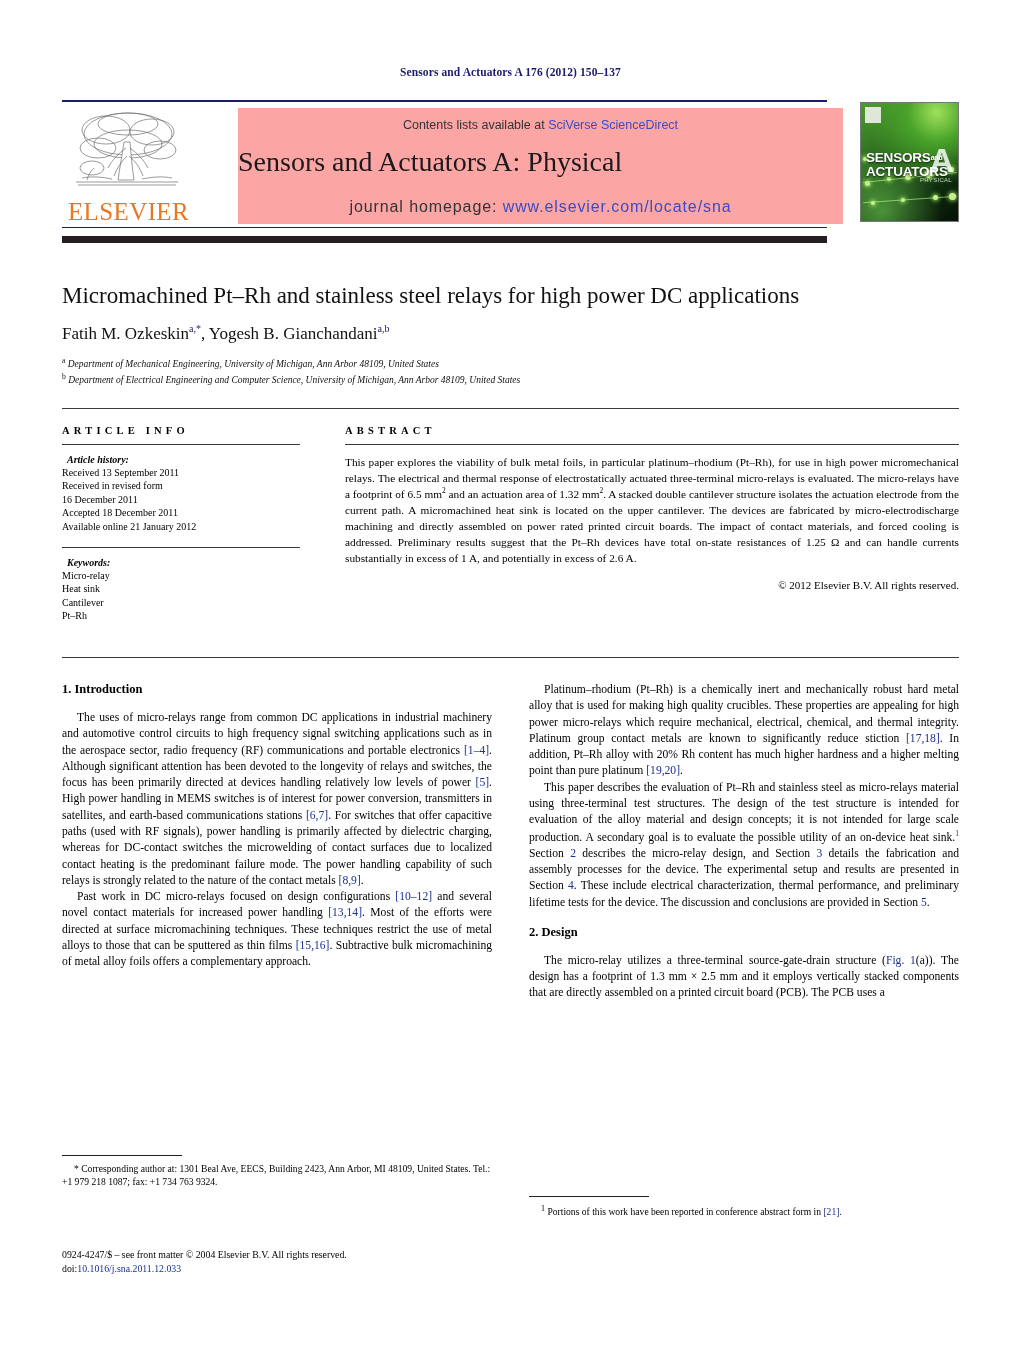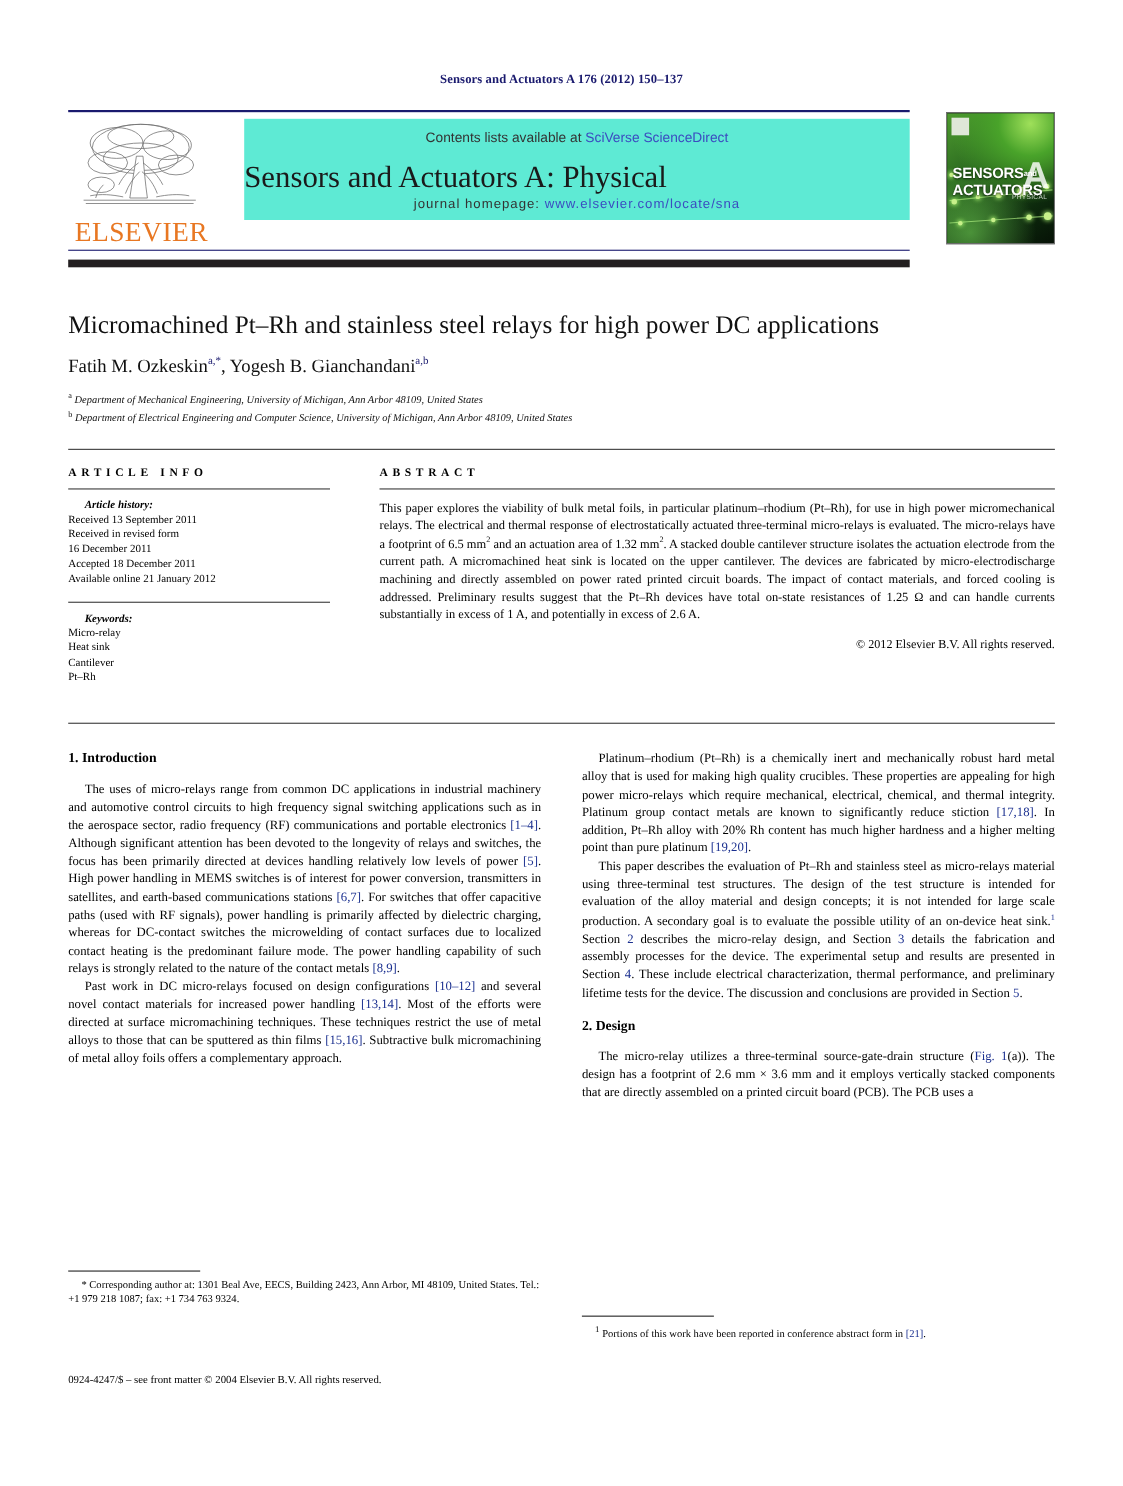--- a/index.html
+++ b/index.html
@@ -71,24 +71,24 @@
     width: 133px;
     text-align: center;
     font-family: "Liberation Serif", serif;
     font-size: 25px;
     letter-spacing: 0.4px;
     color: #e87722;
   }
   .masthead-center {
     position: absolute;
     top: 8px;
-    left: 160px;
+    left: 176px;
     width: 605px;
-    height: 92px;
-    background: #5eead4;
+    height: 116px;
+    background: #fca5a5;
   }
   .contents-line {
     position: absolute;
     top: 10px;
     left: 0;
     width: 605px;
     text-align: center;
     font-family: "Liberation Sans", sans-serif;
     font-size: 12.5px;
     color: #333333;
@@ -106,21 +106,21 @@
     font-size: 28px;
     color: #1a1a1a;
   }
   .homepage-line {
     position: absolute;
     bottom: 8px;
     left: 0;
     width: 605px;
     text-align: center;
     font-family: "Liberation Sans", sans-serif;
-    font-size: 12px;
+    font-size: 16px;
     letter-spacing: 0.9px;
     color: #333333;
   }
   .homepage-line .hp-url {
     color: #3b4cc0;
   }
   .cover-thumb {
     position: absolute;
     top: 2px;
     right: 0;
@@ -291,21 +291,21 @@
   .thin-rule {
     height: 1px;
     background: #3a3a3a;
     margin: 0 0 9px 0;
   }
   .info-sub {
     font-family: "Liberation Serif", serif;
     font-style: italic;
     font-weight: bold;
     font-size: 10px;
-    margin: 0 0 1px 15px;
+    margin: 0 0 1px 5px;
   }
   .info-line {
     font-family: "Liberation Serif", serif;
     font-size: 10px;
     line-height: 1.34;
   }
   .info-gap {
     height: 14px;
   }
   .abs-text {
@@ -535,32 +535,33 @@
     <div class="col col-left">
       <h2 class="sec-head">1.  Introduction</h2>
       <p class="body-p"><span>The uses of micro-relays range from common DC applications in industrial machinery and automotive control circuits to high frequency signal switching applications such as in the aerospace sector, radio frequency (RF) communications and portable electronics </span><span class="ref">[1–4]</span><span>. Although significant attention has been devoted to the longevity of relays and switches, the focus has been primarily directed at devices handling relatively low levels of power </span><span class="ref">[5]</span><span>. High power handling in MEMS switches is of interest for power conversion, transmitters in satellites, and earth-based communications stations </span><span class="ref">[6,7]</span><span>. For switches that offer capacitive paths (used with RF signals), power handling is primarily affected by dielectric charging, whereas for DC-contact switches the microwelding of contact surfaces due to localized contact heating is the predominant failure mode. The power handling capability of such relays is strongly related to the nature of the contact metals </span><span class="ref">[8,9]</span><span>.</span></p>
       <p class="body-p"><span>Past work in DC micro-relays focused on design configurations </span><span class="ref">[10–12]</span><span> and several novel contact materials for increased power handling </span><span class="ref">[13,14]</span><span>. Most of the efforts were directed at surface micromachining techniques. These techniques restrict the use of metal alloys to those that can be sputtered as thin films </span><span class="ref">[15,16]</span><span>. Subtractive bulk micromachining of metal alloy foils offers a complementary approach.</span></p>
     </div>
 
     <div class="col col-right">
       <p class="body-p"><span>Platinum–rhodium (Pt–Rh) is a chemically inert and mechanically robust hard metal alloy that is used for making high quality crucibles. These properties are appealing for high power micro-relays which require mechanical, electrical, chemical, and thermal integrity. Platinum group contact metals are known to significantly reduce stiction </span><span class="ref">[17,18]</span><span>. In addition, Pt–Rh alloy with 20% Rh content has much higher hardness and a higher melting point than pure platinum </span><span class="ref">[19,20]</span><span>.</span></p>
       <p class="body-p"><span>This paper describes the evaluation of Pt–Rh and stainless steel as micro-relays material using three-terminal test structures. The design of the test structure is intended for evaluation of the alloy material and design concepts; it is not intended for large scale production. A secondary goal is to evaluate the possible utility of an on-device heat sink.</span><sup class="ref">1</sup><span> Section </span><span class="ref">2</span><span> describes the micro-relay design, and Section </span><span class="ref">3</span><span> details the fabrication and assembly processes for the device. The experimental setup and results are presented in Section </span><span class="ref">4</span><span>. These include electrical characterization, thermal performance, and preliminary lifetime tests for the device. The discussion and conclusions are provided in Section </span><span class="ref">5</span><span>.</span></p>
       <h2 class="sec-head spaced">2.  Design</h2>
-      <p class="body-p"><span>The micro-relay utilizes a three-terminal source-gate-drain structure (</span><span class="ref">Fig. 1</span><span>(a)). The design has a footprint of 2.6 mm × 3.6 mm and it employs vertically stacked components that are directly assembled on a printed circuit board (PCB). The PCB uses a</span></p>
+      <p class="body-p"><span>The micro-relay utilizes a three-terminal source-gate-drain structure (</span><span class="ref">Fig. 1</span><span>(a)). The design has a footprint of 1.3 mm × 2.5 mm and it employs vertically stacked components that are directly assembled on a printed circuit board (PCB). The PCB uses a</span></p>
     </div>
 
   </div>
 
   <div class="fn-left">
     <div class="fn-rule"></div>
     <p class="fn-text indent"><span>*</span> <span>Corresponding author at: 1301 Beal Ave, EECS, Building 2423, Ann Arbor, MI 48109, United States. Tel.: +1 979 218 1087; fax: +1 734 763 9324.</span></p>
   </div>
 
   <div class="fn-right">
     <div class="fn-rule"></div>
     <p class="fn-text indent"><sup>1</sup> <span>Portions of this work have been reported in conference abstract form in </span><span class="fn-link">[21]</span><span>.</span></p>
   </div>
 
   <div class="issn-block">
     <div>0924-4247/$ – see front matter © 2004 Elsevier B.V. All rights reserved.</div>
+    <div><span>doi:</span><span class="doi-link">10.1016/j.sna.2011.12.033</span></div>
   </div>
 
 </div>
 
 </body></html>

